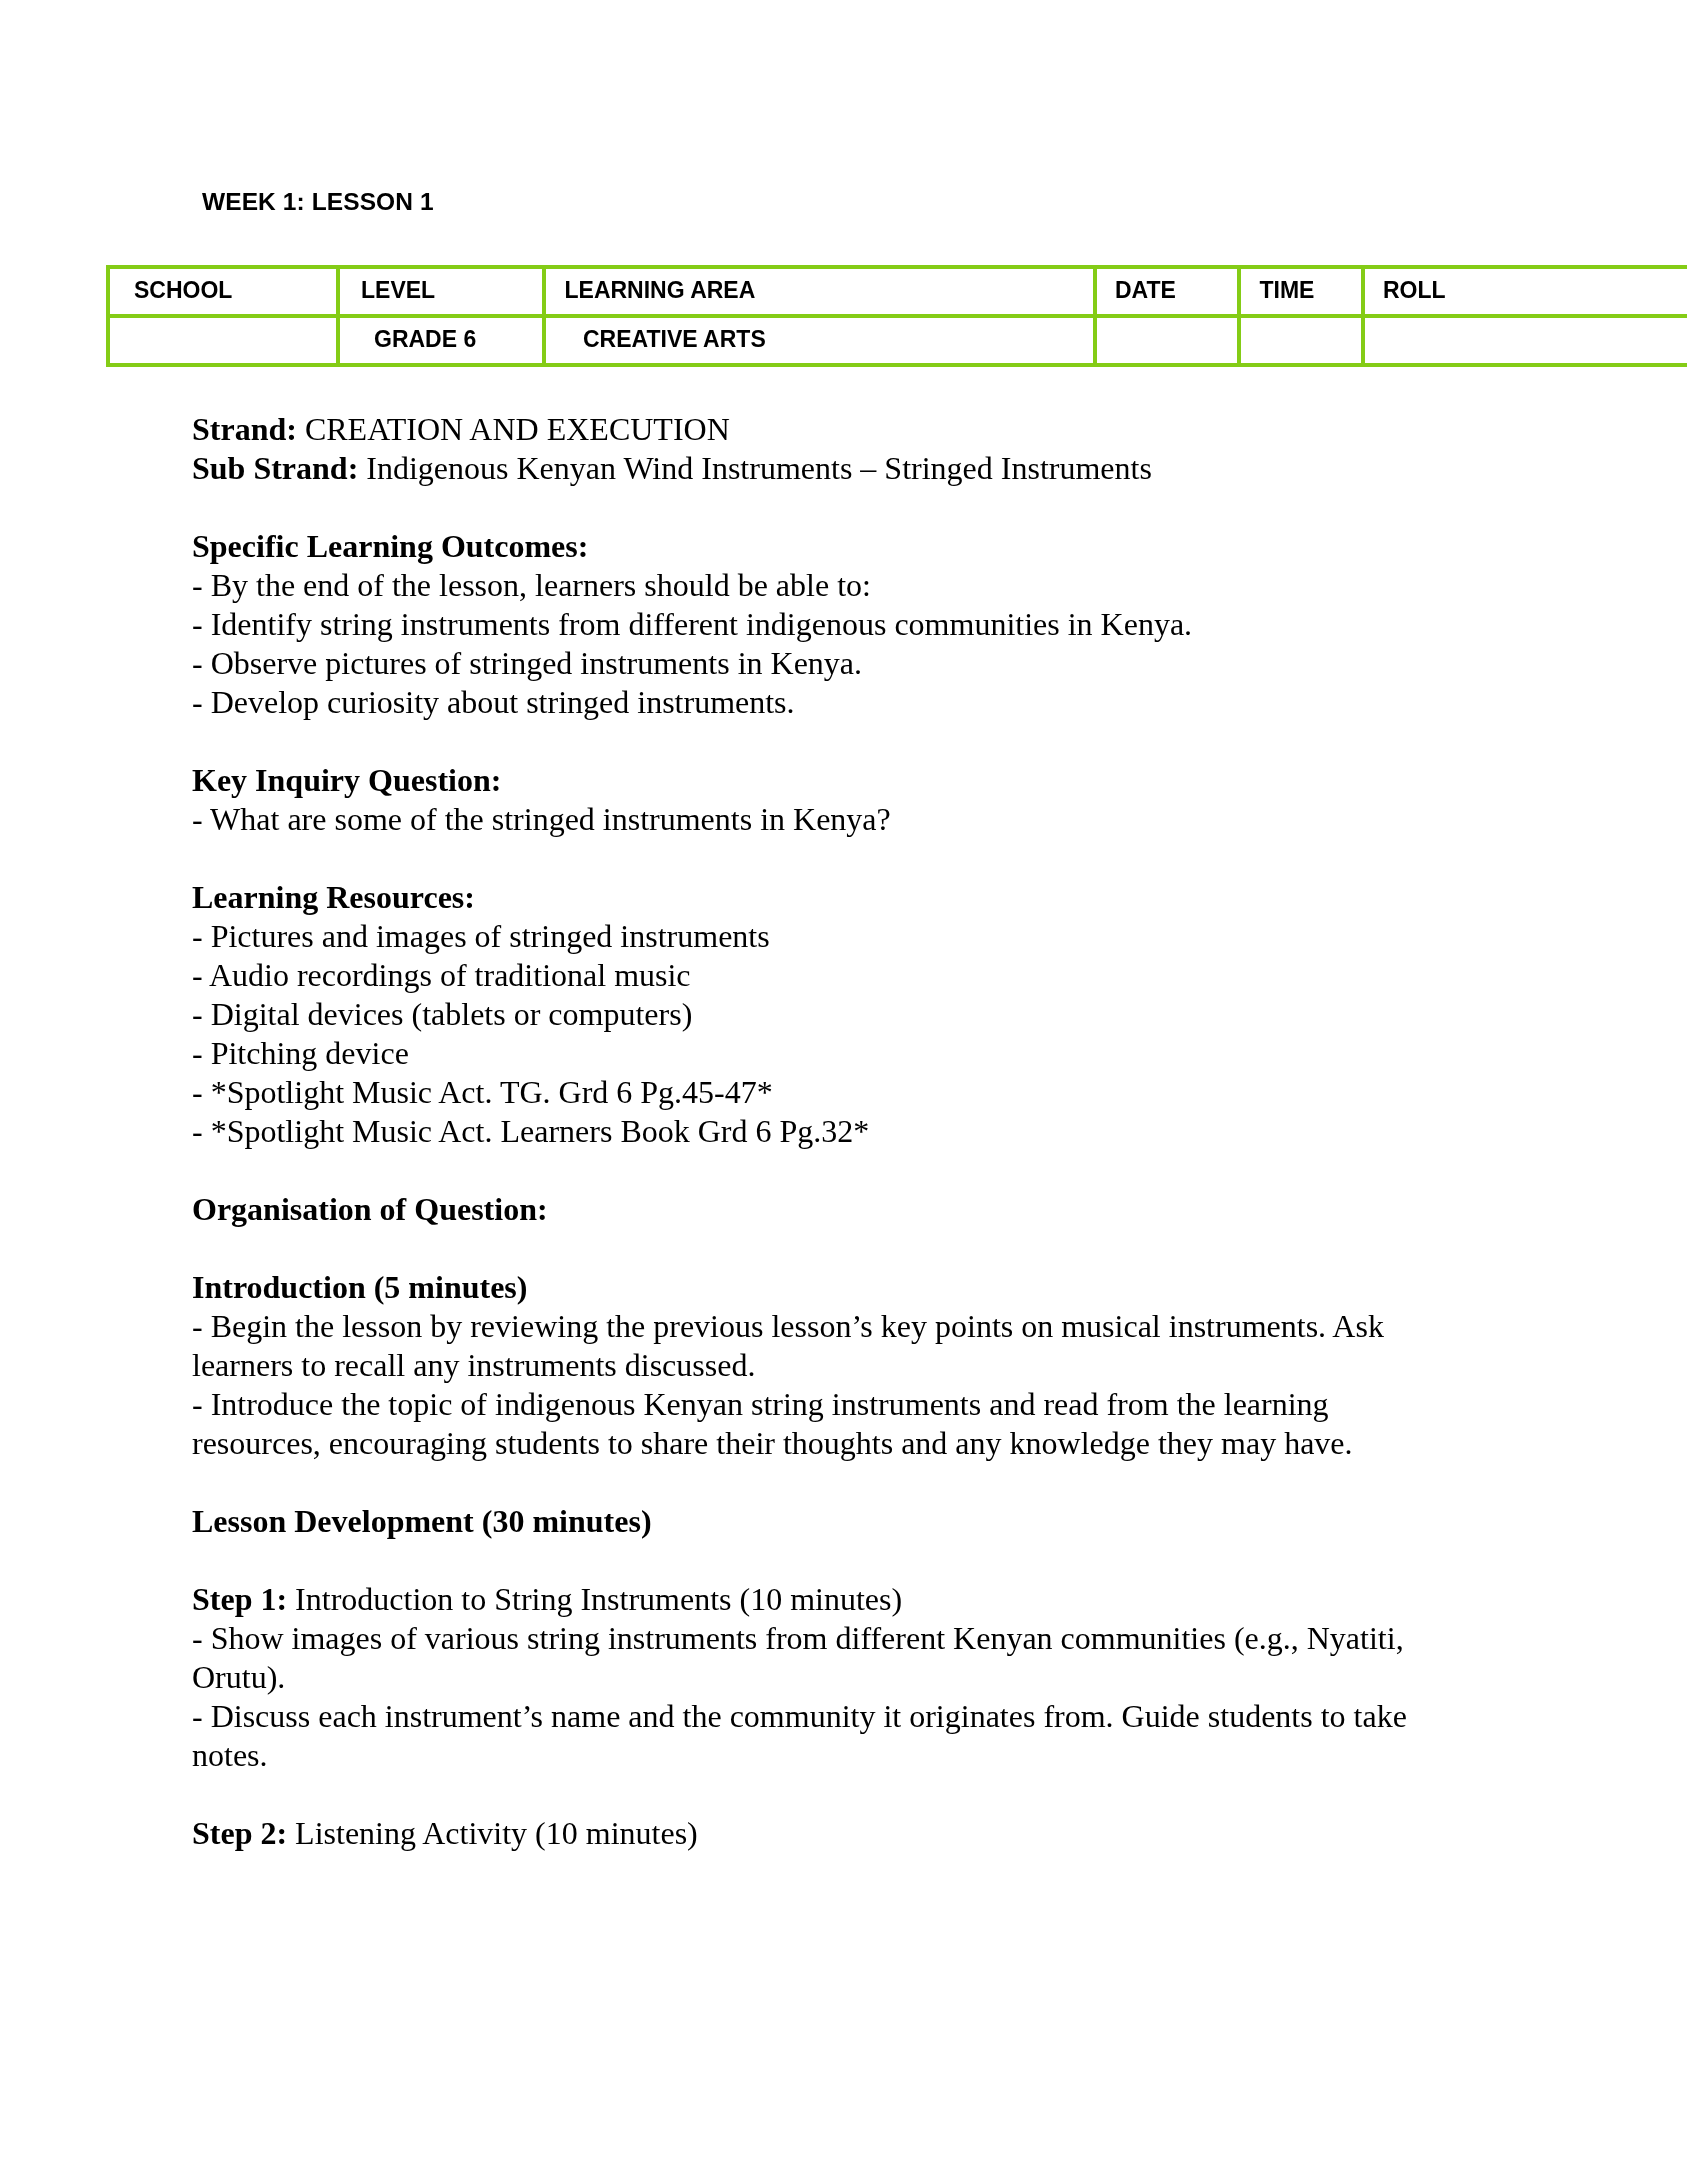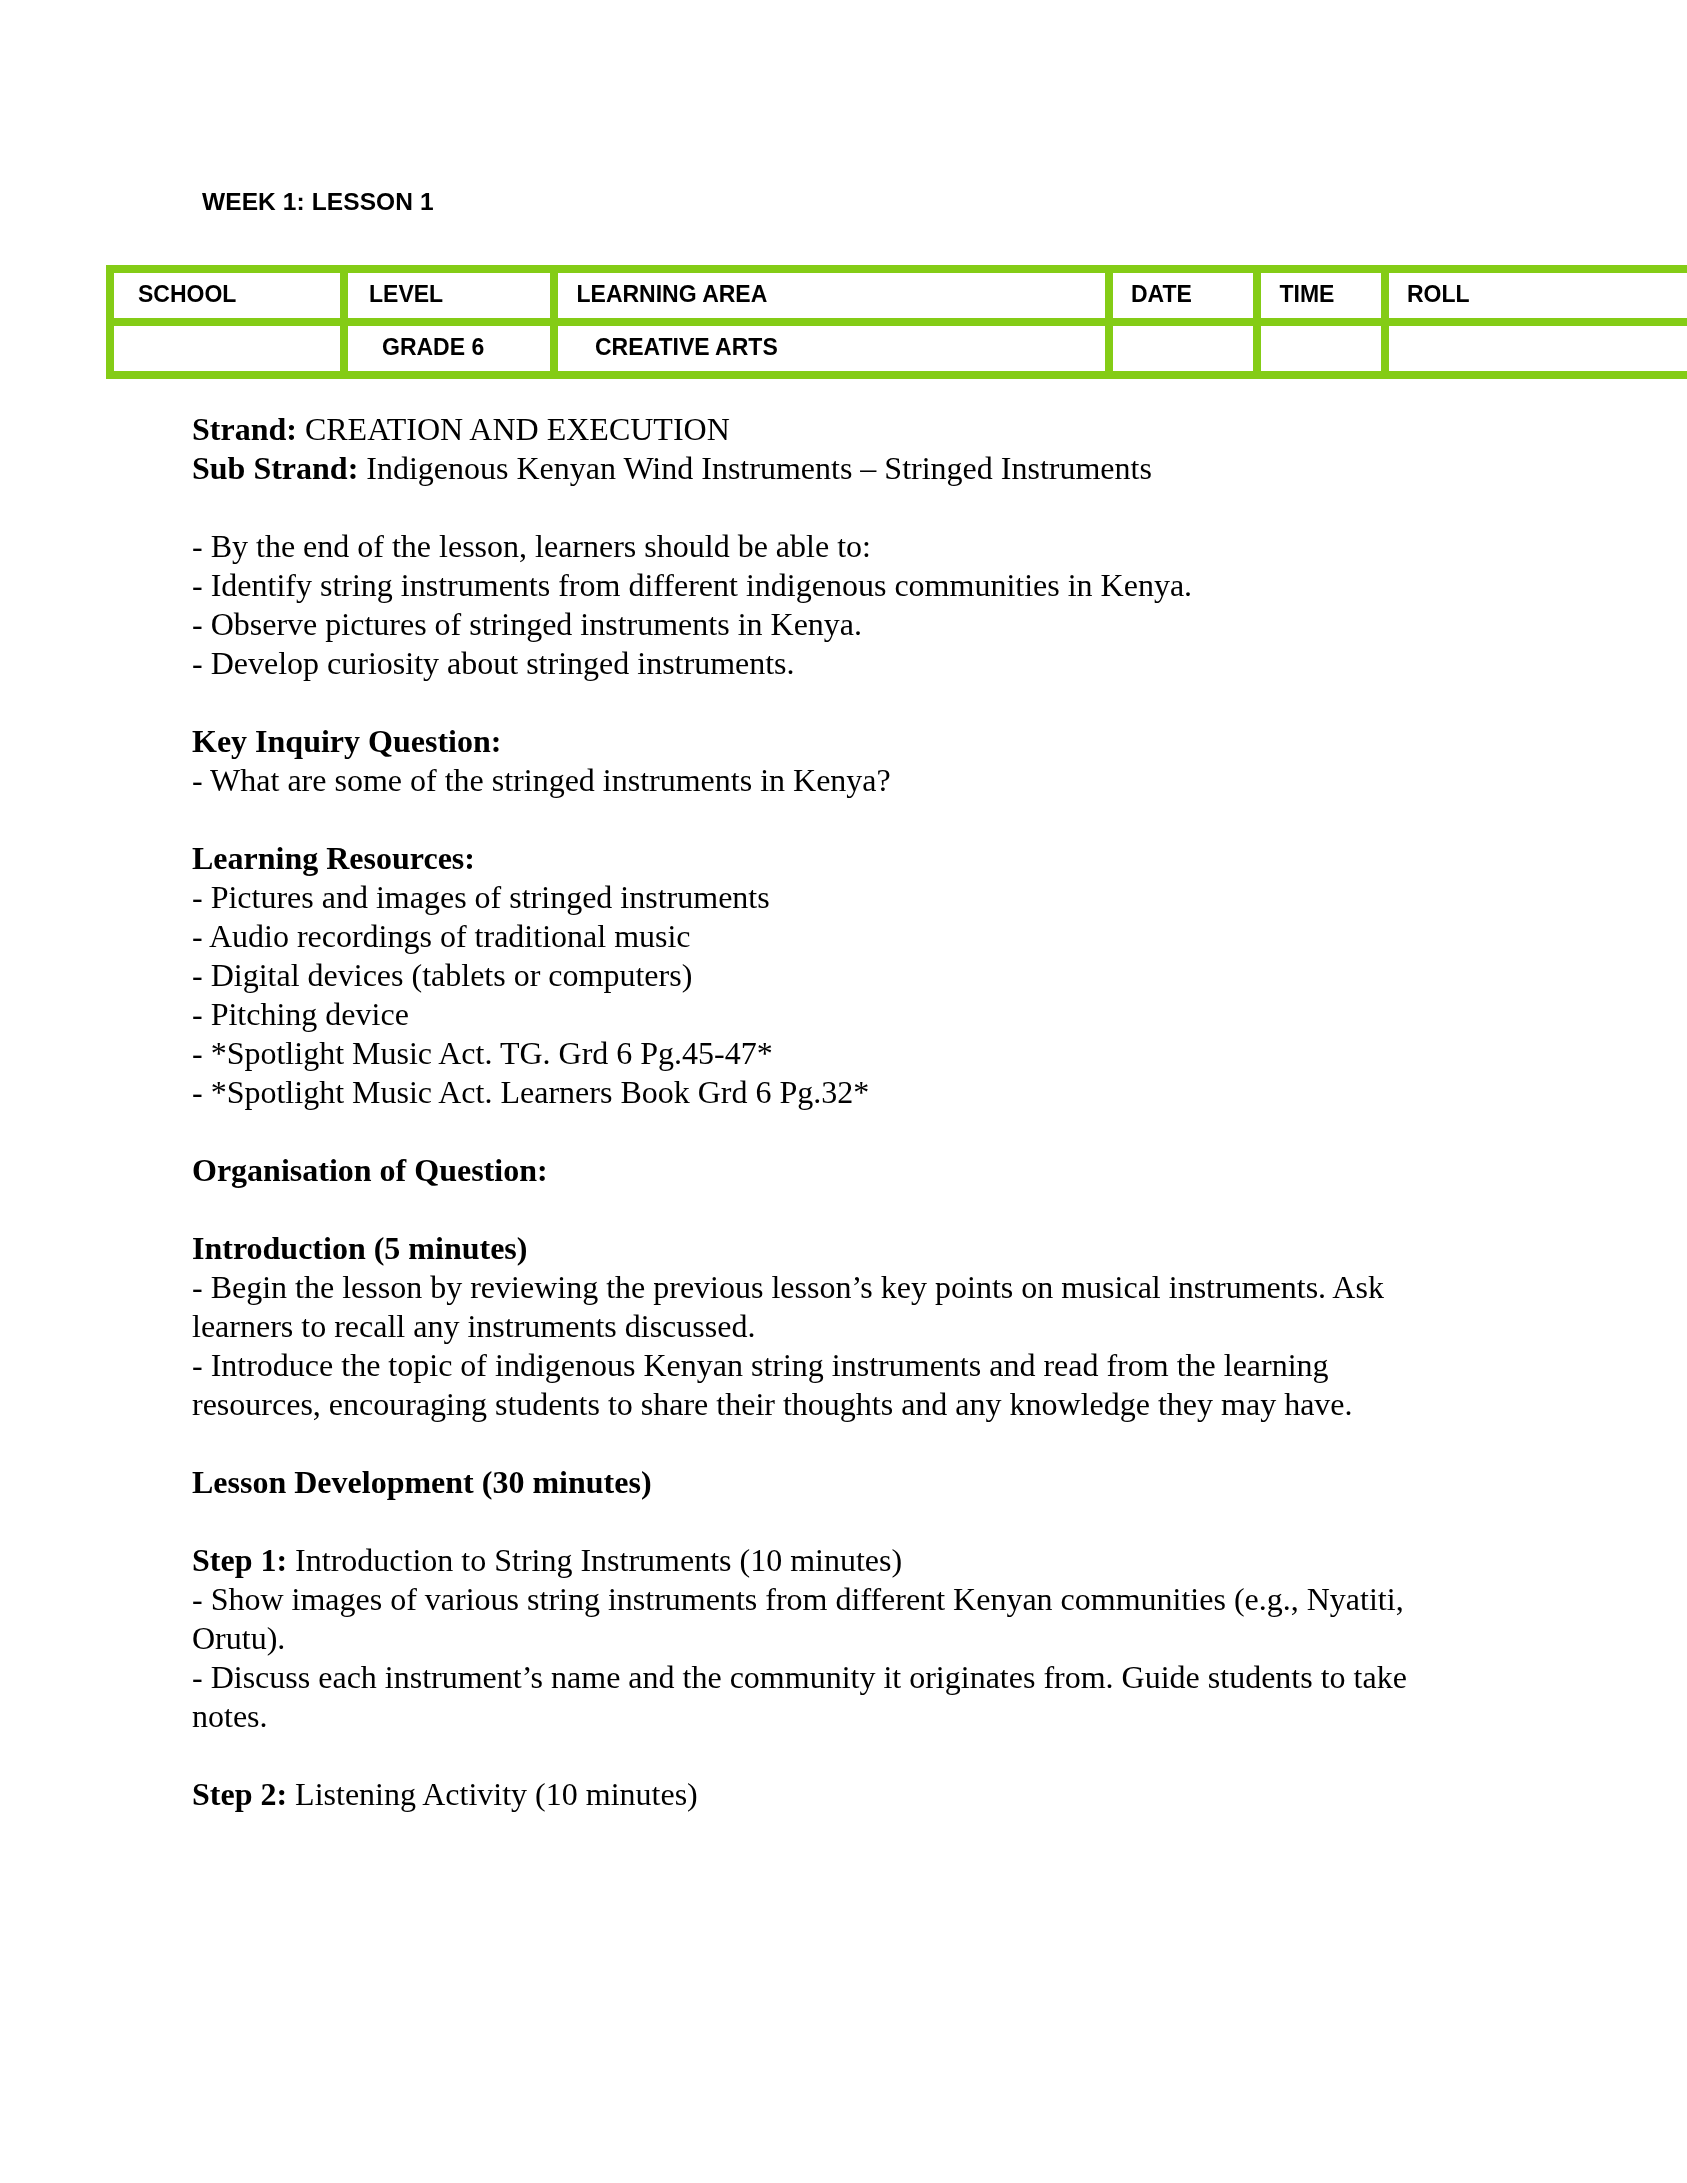--- a/index.html
+++ b/index.html
@@ -44,21 +44,21 @@
     left: 106px;
     top: 265px;
     width: 1475px;
     border-collapse: collapse;
     table-layout: fixed;
     font-family: "Liberation Sans", "DejaVu Sans", sans-serif;
     font-weight: bold;
     font-size: 23px;
   }
   .info-table td {
-    border: 8px solid #84cc16;
+    border: 4px solid #84cc16;
     height: 41px;
     padding: 1.3px 0 2.6px 0;
     vertical-align: middle;
   }
   .info-table td.c-school { width: 202px; padding-left: 24px; }
   .info-table td.c-level  { width: 181px; padding-left: 21px; }
   .info-table td.c-area   { width: 528px; padding-left: 18.5px; }
   .info-table td.c-date   { width: 122px; padding-left: 18.5px; }
   .info-table td.c-time   { width: 101px; padding-left: 18.5px; }
   .info-table td.c-roll   { width: 341px; padding-left: 18.5px; }
@@ -114,20 +114,21 @@
   </table>
 
   <div class="body-block">
 
     <p class="para"><span class="lbl">Strand:</span><span> CREATION AND EXECUTION</span></p>
 
     <p class="para"><span class="lbl">Sub Strand:</span><span> Indigenous Kenyan Wind Instruments – Stringed Instruments</span></p>
 
     <div class="spacer"></div>
 
+    <p class="heading-line">Specific Learning Outcomes:</p>
     <p>- By the end of the lesson, learners should be able to:</p>
     <p>- Identify string instruments from different indigenous communities in Kenya.</p>
     <p>- Observe pictures of stringed instruments in Kenya.</p>
     <p>- Develop curiosity about stringed instruments.</p>
 
     <div class="spacer"></div>
 
     <p class="heading-line">Key Inquiry Question:</p>
     <p>- What are some of the stringed instruments in Kenya?</p>
 

